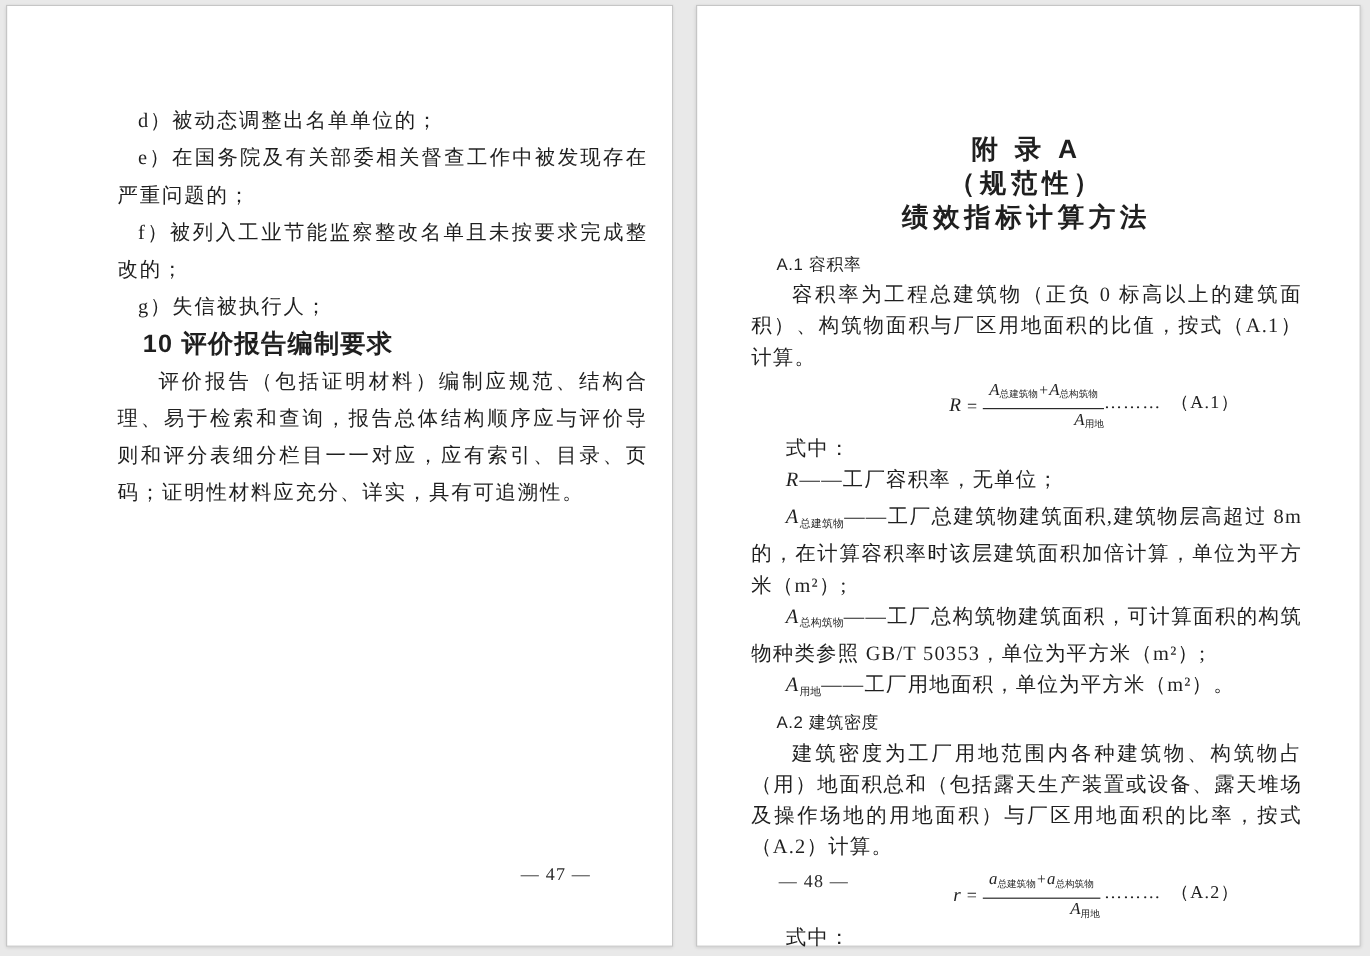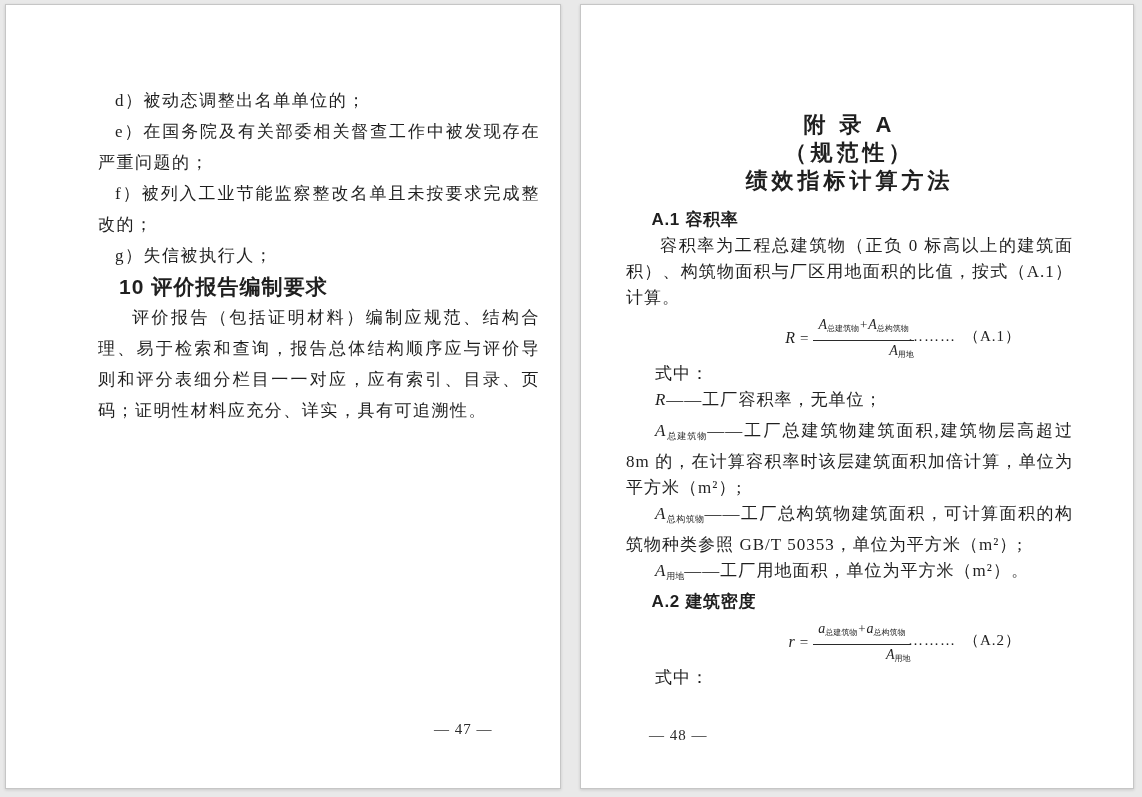--- a/index.html
+++ b/index.html
@@ -32,35 +32,35 @@
   .sec-heading {
     margin: 0; font-size: 21px; line-height: 31px;
     font-weight: bold; text-indent: 1em;
     font-family: "Liberation Sans", "DejaVu Sans", sans-serif;
     letter-spacing: 0.05em;
   }
   .body-para { text-indent: 2em; }
 
   
   .content-right {
-    position: absolute; top: 106px; left: 45px; right: 60px;
+    position: absolute; top: 106px; left: 45px; right: 48px;
     font-size: 17px; line-height: 26px;
     text-align: justify; letter-spacing: 0.06em;
   }
   .content-right p { margin: 0; }
   .appendix-title {
     text-align: center; font-weight: bold;
     font-size: 22px; line-height: 28px;
     font-family: "Liberation Sans", "DejaVu Sans", sans-serif;
     letter-spacing: 0.18em;
     margin-bottom: 12px;
   }
   .a-heading {
-    margin: 0; font-size: 17px; line-height: 26px;
-    font-weight: bold; text-indent: 1.5em;
+    margin: 0; font-size: 14px; line-height: 26px;
+    font-weight: normal; text-indent: 1.5em;
     font-family: "Liberation Sans", "DejaVu Sans", sans-serif;
     letter-spacing: 0.04em;
   }
   .para { text-indent: 2em; }
   .where { text-indent: 1.7em; }
   .def { text-indent: 1.7em; }
   .dvar { font-style: italic; font-family: "Liberation Serif", serif; }
   .dsub { font-size: 9px; letter-spacing: 0; vertical-align: -3px; }
 
   
@@ -142,20 +142,21 @@
       </div>
 
       <p class="where">式中：</p>
 
       <p class="def"><span class="dvar">R</span><sub class="dsub"></sub><span>——工厂容积率，无单位；</span></p>
       <p class="def"><span class="dvar">A</span><sub class="dsub">总建筑物</sub><span>——工厂总建筑物建筑面积,建筑物层高超过 8m 的，在计算容积率时该层建筑面积加倍计算，单位为平方米（m²）;</span></p>
       <p class="def"><span class="dvar">A</span><sub class="dsub">总构筑物</sub><span>——工厂总构筑物建筑面积，可计算面积的构筑物种类参照 GB/T 50353，单位为平方米（m²）;</span></p>
       <p class="def"><span class="dvar">A</span><sub class="dsub">用地</sub><span>——工厂用地面积，单位为平方米（m²）。</span></p>
 
       <p class="a-heading">A.2 建筑密度</p>
+      <p class="para">建筑密度为工厂用地范围内各种建筑物、构筑物占（用）地面积总和（包括露天生产装置或设备、露天堆场及操作场地的用地面积）与厂区用地面积的比率，按式（A.2）计算。</p>
 
       <div class="formula">
         <span class="f-main">
           <span class="f-lhs">r</span><span class="f-eq">=</span><span class="frac">
             <span class="num">
               <span class="fvar">a</span><sub class="fsub">总建筑物</sub><span class="f-plus">+</span><span class="fvar">a</span><sub class="fsub">总构筑物</sub>
             </span>
             <span class="den">
               <span class="fvar">A</span><sub class="fsub">用地</sub>
             </span>

